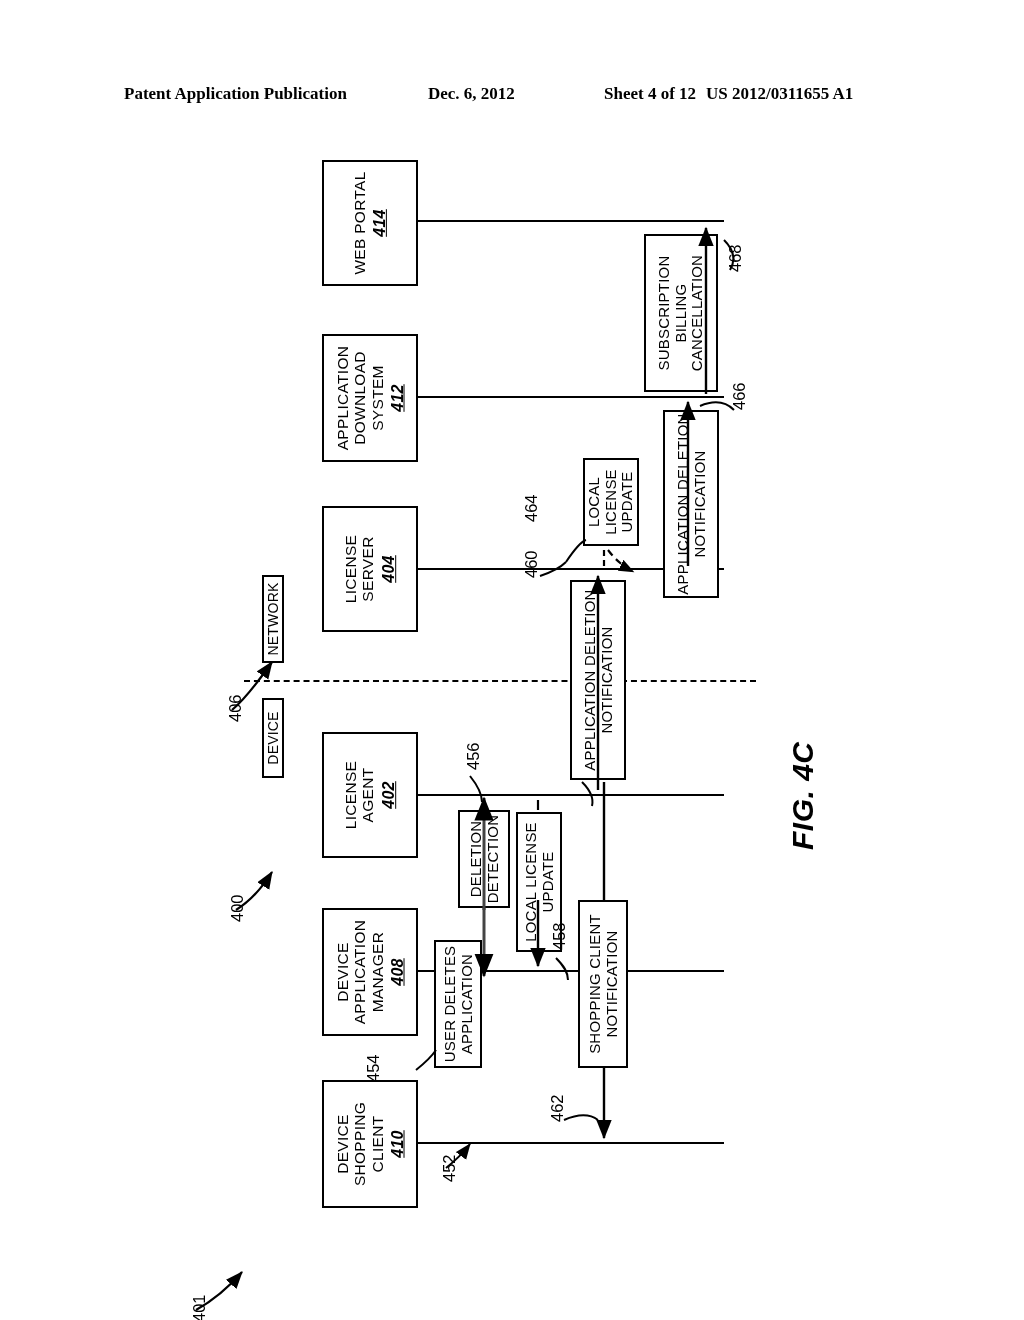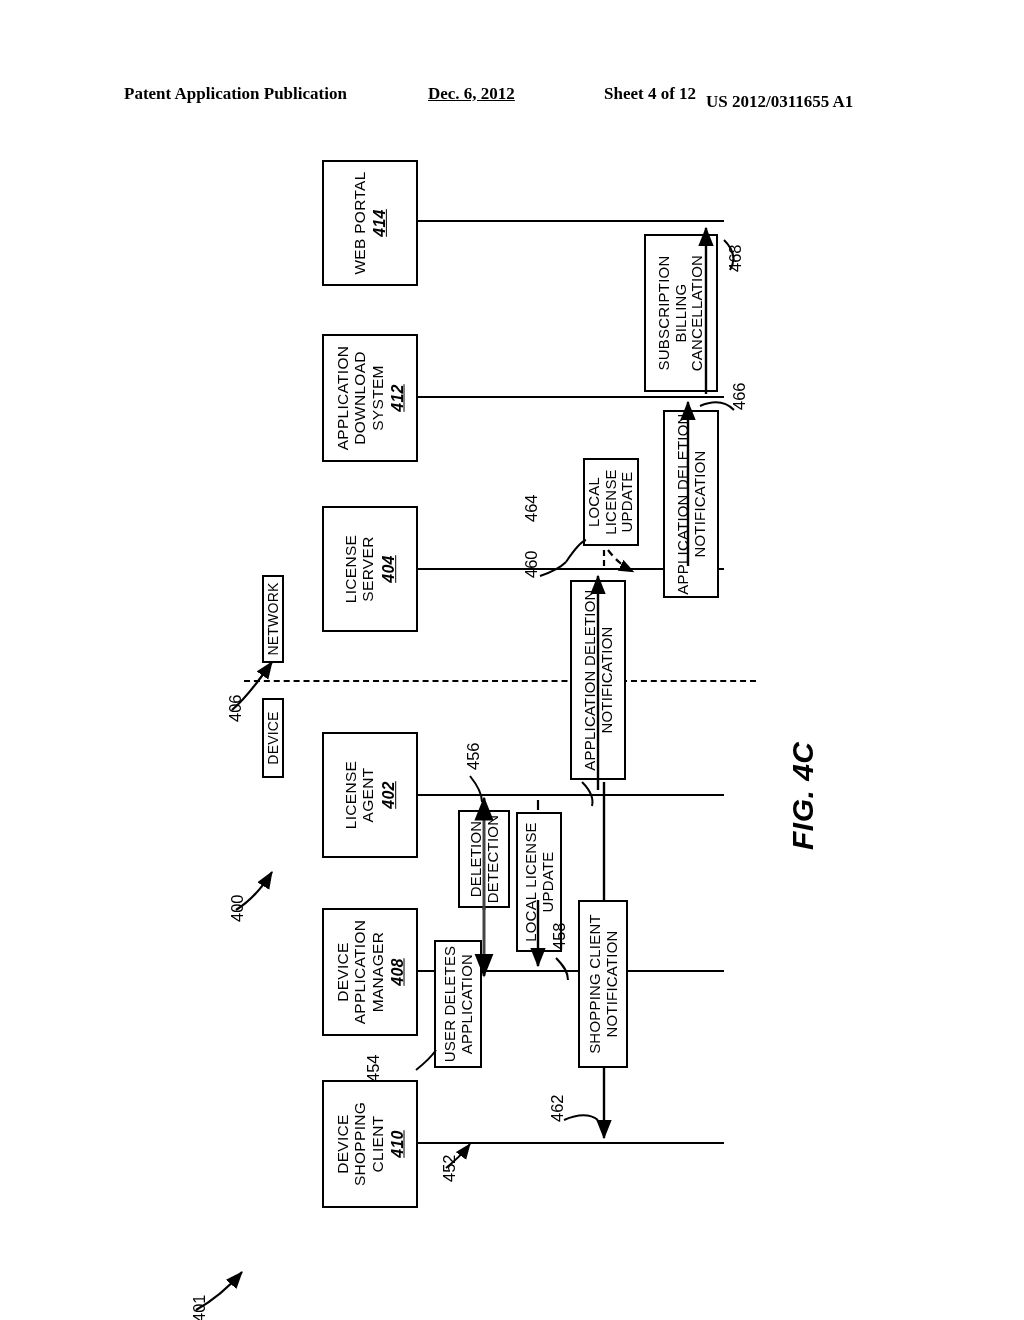--- a/index.html
+++ b/index.html
@@ -2,23 +2,23 @@
 <html><head>
 <meta charset="utf-8">
 <style>
   html,body{margin:0;padding:0;background:#ffffff;}
   body{width:1024px;height:1320px;position:relative;font-family:"Liberation Sans",sans-serif;color:#000;overflow:hidden;}
 
   
   #page-header{position:absolute;left:0;top:84px;width:848px;height:26px;}
   #page-header .hdr{position:absolute;font-family:"Liberation Serif",serif;font-weight:bold;font-size:17px;white-space:nowrap;color:#000;}
   .hdr.h1{left:124px;top:0;}
-  .hdr.h2{left:428px;top:0;text-decoration:underline;}
+  .hdr.h2{left:428px;top:0;}
   .hdr.h3{left:604px;top:0;}
-  .hdr.h4{left:706px;top:8px;}
+  .hdr.h4{left:706px;top:0;}
 
   
   #diagram{position:absolute;left:0;top:110px;width:1024px;height:1210px;}
 
   
   .lifeline{position:absolute;height:0;border-top:2.5px solid #000;}
 
   
   .actor{position:absolute;border:2.5px solid #000;background:#fff;box-sizing:border-box;}
   .actor .rot{

